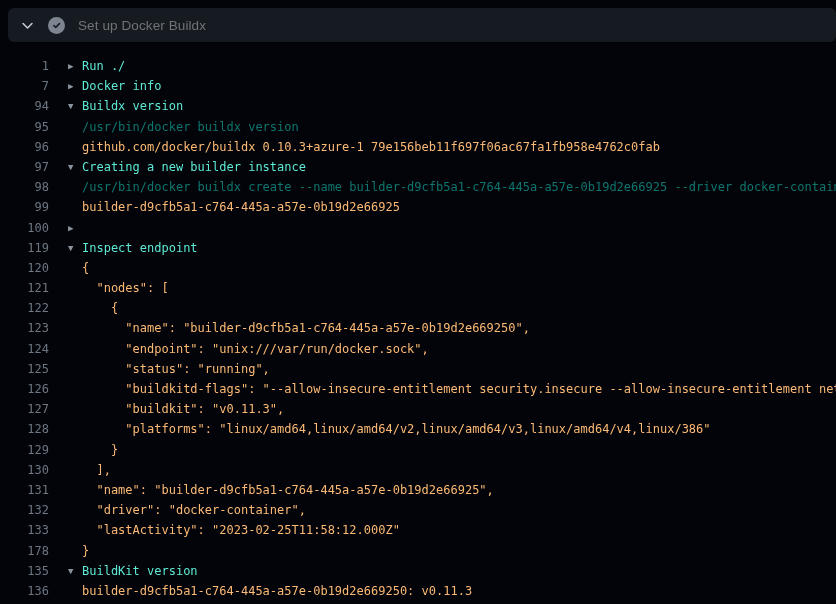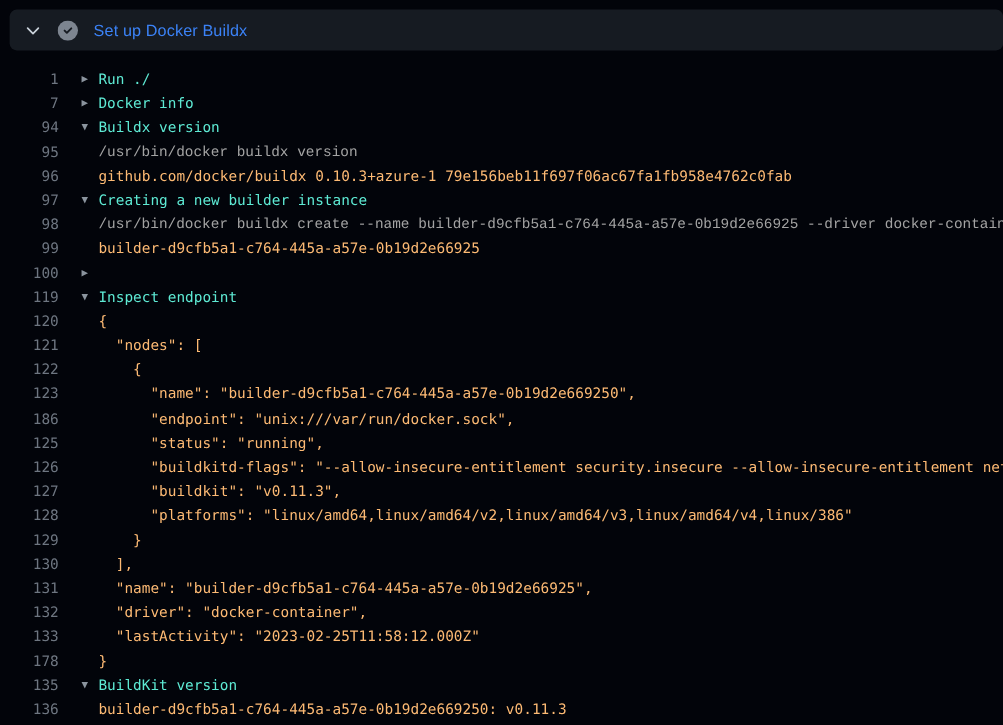--- a/index.html
+++ b/index.html
@@ -40,21 +40,21 @@
     flex: none;
   }
   .status-icon {
     margin-left: 13px;
     width: 17px;
     height: 17px;
     flex: none;
   }
   .step-title {
     margin-left: 13px;
-    color: #3b82f6;
+    color: #737373;
     font-size: 13.5px;
     letter-spacing: 0.1px;
   }
   
   .log {
     position: absolute;
     top: 42px;
     left: 0;
     right: 0;
     bottom: 0;
@@ -80,21 +80,21 @@
     width: 14px;
     margin-left: 19px;
     flex: none;
     color: #8b949e;
     font-size: 9px;
     line-height: 20.2px;
   }
   .text { flex: none; }
   .row.group .text { color: #5eead4; }
   .row.group { cursor: pointer; }
-  .row.command .text { color: #a3a3a3; font-family: Liberation Mono, monospace; }
+  .row.command .text { color: #0f766e; }
   .row.output .text { color: #fdba74; }
 </style>
 </head>
 <body>
 
 <div class="viewport">
 
   <div class="step-header">
     <span class="chevron-btn">
       <svg width="13" height="13" viewBox="0 0 16 16" aria-hidden="true">
@@ -188,21 +188,21 @@
     <span class="text">    {</span>
   </div>
 
   <div class="row output">
     <span class="num">123</span>
     <span class="arrow"></span>
     <span class="text">      "name": "builder-d9cfb5a1-c764-445a-a57e-0b19d2e669250",</span>
   </div>
 
   <div class="row output">
-    <span class="num">186</span>
+    <span class="num">124</span>
     <span class="arrow"></span>
     <span class="text">      "endpoint": "unix:///var/run/docker.sock",</span>
   </div>
 
   <div class="row output">
     <span class="num">125</span>
     <span class="arrow"></span>
     <span class="text">      "status": "running",</span>
   </div>
 

